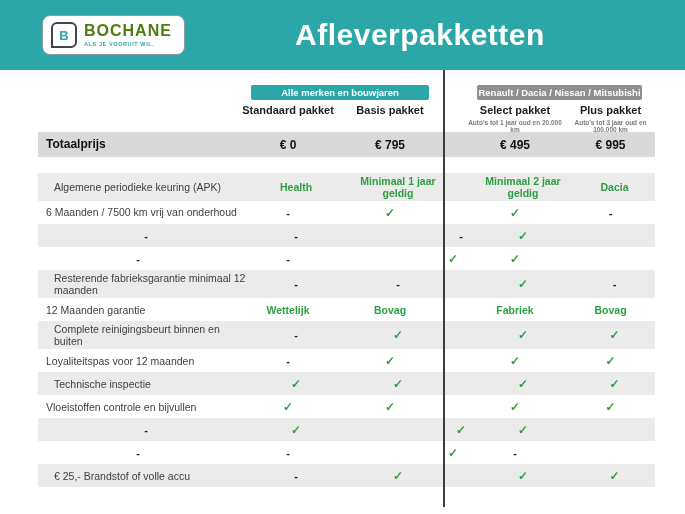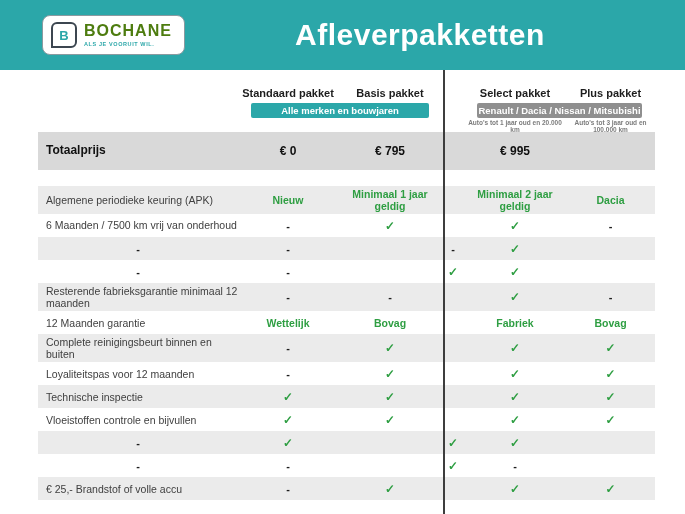--- a/index.html
+++ b/index.html
@@ -37,26 +37,26 @@
   .badges-row{height:17px;}
   .span2{grid-column:span 2;display:flex;}
   .badge{
     flex:1;margin:0 13px;color:#ffffff;font-size:9.5px;font-weight:bold;
     text-align:center;padding:2.5px 0;border-radius:2px;line-height:1;
   }
   .badge.teal{background:#2BA7A9;}
   .badge.gray{background:#8f8f8f;}
   .subtitle-row{height:13px;}
   .subtitle{font-size:6.5px;font-weight:bold;color:#7c7c7c;}
-  .total-row{background:#d9d9d9;height:38px;}
+  .total-row{background:#d9d9d9;height:25px;}
   .total-label{font-size:12px;font-weight:bold;color:#111;}
   .price{font-size:12px;font-weight:bold;color:#111;}
   .spacer{height:16px;}
   .frow{min-height:23px;padding:2px 0;box-sizing:border-box;}
-  .frow.shade{background:#ebebeb;}
+  .frow.shade{background:#ebebeb;padding-left:8px;}
   .fcell{font-size:10.5px;font-weight:bold;}
   .fcell.green{color:#2e9e42;}
   .fcell.check{color:#2e9e42;font-size:12px;}
   .fcell.dash{color:#1d1d1d;font-size:11px;}
 </style>
 </head>
 <body>
 
 <div class="page">
 
@@ -67,63 +67,64 @@
         <div class="brand">BOCHANE</div>
         <div class="tagline">ALS JE VOORUIT WIL.</div>
       </div>
     </div>
     <h1 class="title">Afleverpakketten</h1>
   </header>
 
   <div class="table-wrap">
     <div class="divider"></div>
 
-    <div class="grid inset head-names">
-      <div class="cell flabel"></div>
-      <div class="cell colname">Standaard pakket</div>
-      <div class="cell colname">Basis pakket</div>
-      <div class="cell"></div>
-      <div class="cell colname">Select pakket</div>
-      <div class="cell colname">Plus pakket</div>
-    </div>
-
     <div class="grid inset badges-row">
       <div class="cell flabel"></div>
       <div class="span2">
         <span class="badge teal">Alle merken en bouwjaren</span>
       </div>
       <div class="cell"></div>
       <div class="span2">
         <span class="badge gray">Renault / Dacia / Nissan / Mitsubishi</span>
       </div>
     </div>
 
+    <div class="grid inset head-names">
+      <div class="cell flabel"></div>
+      <div class="cell colname">Standaard pakket</div>
+      <div class="cell colname">Basis pakket</div>
+      <div class="cell"></div>
+      <div class="cell colname">Select pakket</div>
+      <div class="cell colname">Plus pakket</div>
+    </div>
+
     <div class="grid inset subtitle-row">
       <div class="cell flabel"></div>
       <div class="cell"></div>
       <div class="cell"></div>
       <div class="cell"></div>
       <div class="cell subtitle">Auto's tot 1 jaar oud en 20.000 km</div>
       <div class="cell subtitle">Auto's tot 3 jaar oud en 100.000 km</div>
     </div>
 
     <div class="grid inset total-row">
       <div class="cell flabel total-label">Totaalprijs</div>
       <div class="cell price">€ 0</div>
       <div class="cell price">€ 795</div>
       <div class="cell"></div>
+      <div class="cell price">€ 495</div>
       <div class="cell price">€ 995</div>
     </div>
 
     <div class="spacer"></div>
 
     <div>
   <div class="grid inset frow shade">
     <div class="cell flabel">Algemene periodieke keuring (APK)</div>
-    <div class="cell fcell green">Nieuw</div>
+    <div class="cell fcell green">Health</div>
     <div class="cell fcell green">Minimaal 1 jaar geldig</div>
     <div class="cell"></div>
     <div class="cell fcell green">Minimaal 2 jaar geldig</div>
     <div class="cell fcell green">Dacia</div>
   </div>
 
   <div class="grid inset frow">
     <div class="cell flabel">6 Maanden / 7500 km vrij van onderhoud</div>
     <div class="cell fcell dash">-</div>
     <div class="cell fcell check">✓</div>

